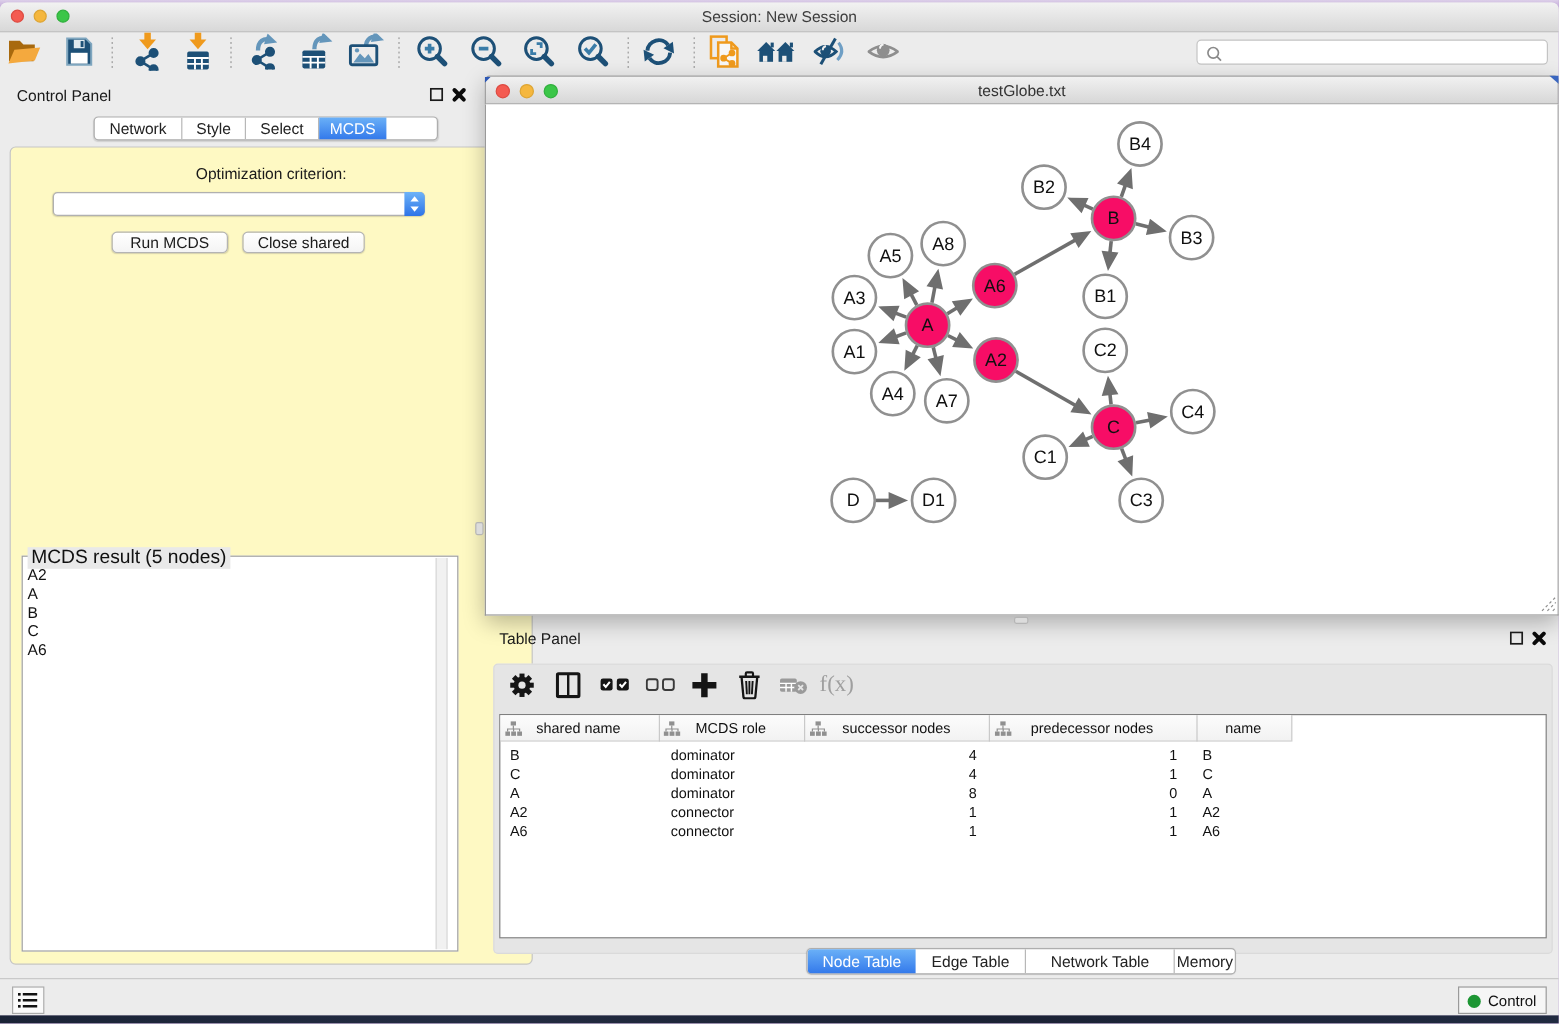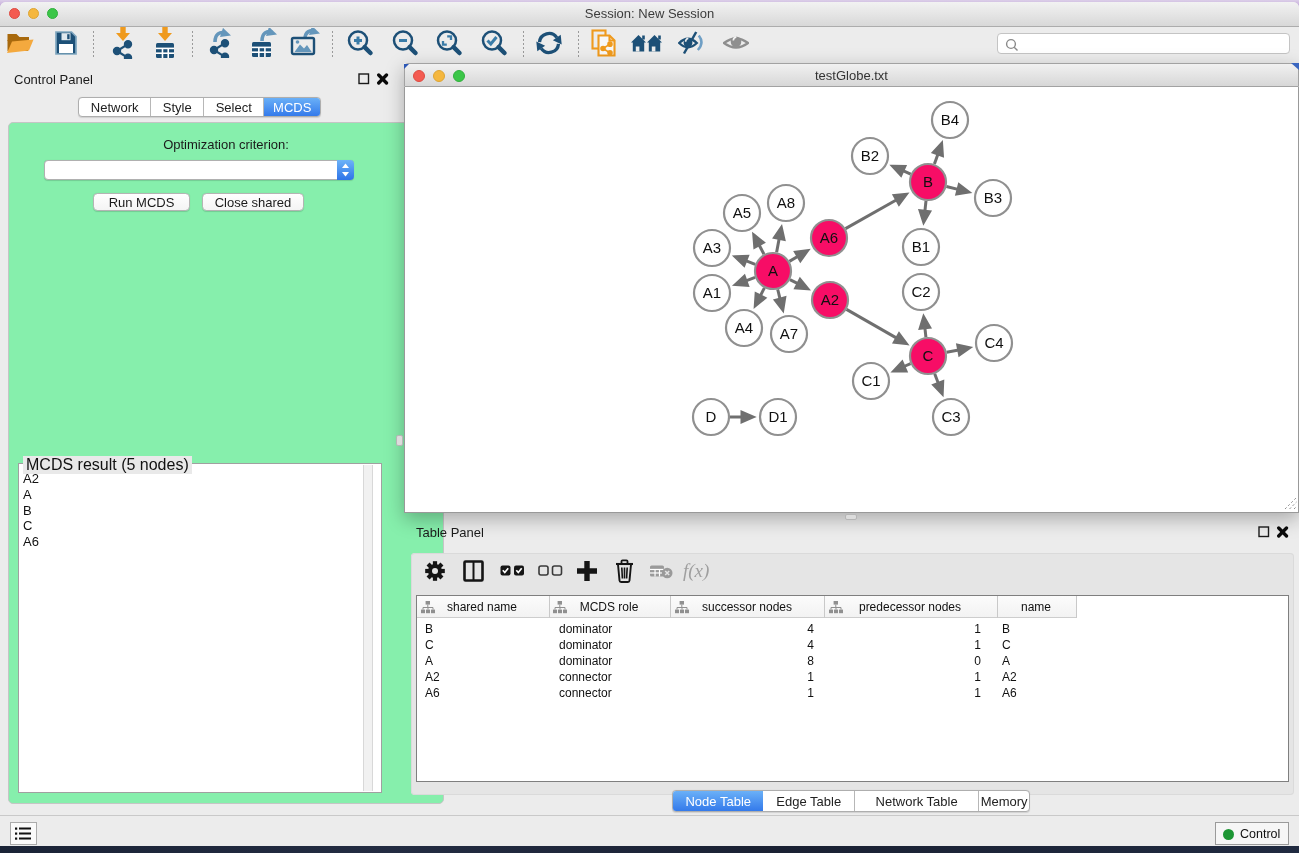--- a/index.html
+++ b/index.html
@@ -176,27 +176,27 @@
     </svg>
   </div>
 <div class="abs" style="left:14px;top:72px;font-size:13px;color:#1a1a1a">Control Panel</div>
 <svg class="abs" style="left:358px;top:73px" width="32" height="13">
     <rect x="1" y="1" width="9.5" height="9.5" fill="none" stroke="#1a1a1a" stroke-width="1.4"></rect>
     <g stroke="#0a0a0a" stroke-width="3.3" stroke-linecap="round">
       <line x1="20.7" y1="2" x2="28.5" y2="10"></line>
       <line x1="28.5" y1="2" x2="20.7" y2="10"></line>
     </g>
   </svg>
-<div class="seg" style="left:78px;top:97px;width:243px;height:20px">
+<div class="seg" style="left:78px;top:97px;width:287px;height:20px">
     <div style="width:73px">Network</div>
     <div style="width:53px">Style</div>
     <div style="width:61px">Select</div>
     <div class="on" style="width:56px">MCDS</div>
   </div>
-<div class="abs" style="left:8px;top:122px;width:436px;height:682px;background:#86efac;border:1px solid #c5c5c5;border-radius:5px">
+<div class="abs" style="left:8px;top:122px;width:436px;height:682px;background:#fef9c3;border:1px solid #c5c5c5;border-radius:5px">
     <div class="abs" style="left:0;top:14px;width:100%;text-align:center;font-size:13px;color:#1a1a1a">Optimization criterion:</div>
     <div class="abs" style="left:35px;top:37px;width:310px;height:20px;background:#fff;border:1px solid #b0b0b0;border-radius:4px;box-shadow:0 0.5px 1px rgba(0,0,0,.15)">
       <div class="abs" style="right:-1px;top:-1px;width:17px;height:20px;background:linear-gradient(#6db3f8,#2e74e8);border-radius:0 4px 4px 0"><svg width="17" height="20">
           <polygon points="8.5,3.5 12,8 5,8" fill="#fff"></polygon>
           <polygon points="8.5,16.5 12,12 5,12" fill="#fff"></polygon>
         </svg></div>
     </div>
     <div class="btn" style="left:84px;top:70px;width:97px;height:18px;line-height:17px">Run MCDS</div>
     <div class="btn" style="left:193px;top:70px;width:102px;height:18px;line-height:17px">Close shared</div>
     <div class="abs" style="left:9px;top:340px;width:364px;height:330px;border:1px solid #a0a0a0;background:#fff">
@@ -378,21 +378,21 @@
       <g stroke="#fff" stroke-width="1.2">
         <line x1="0" y1="5.46" x2="14" y2="5.46"></line>
         <line x1="0" y1="8.98" x2="14" y2="8.98"></line>
         <line x1="5.04" y1="5.46" x2="5.04" y2="12.5"></line>
         <line x1="9.520000000000001" y1="5.46" x2="9.520000000000001" y2="12.5"></line>
       </g>
     </g>
     <circle cx="17.2" cy="9" r="5.3" fill="#9a9a9a"></circle>
     <path d="M15.2,7 l4,4 M19.2,7 l-4,4" stroke="#e5e5e5" stroke-width="1.5"></path>
   </svg>
-<div style="position:absolute;left:683px;top:560px;font-family:'Liberation Serif',serif;font-style:italic;font-size:19px;color:#9f9f9f">f(x)</div>
+<div style="position:absolute;left:683px;top:560px;font-family:'Liberation Serif',serif;font-size:19px;color:#9f9f9f">f(x)</div>
 <div class="abs" style="left:416px;top:595px;width:873px;height:187px;background:#fff;border:1px solid #7f7f7f"></div>
 <div class="abs" style="left:417px;top:596px;width:659px;height:22px;background:linear-gradient(#fcfcfc,#f2f2f2);border-bottom:1px solid #cdcdcd"></div>
 <div class="abs" style="left:549px;top:596px;width:1px;height:22px;background:#c9c9c9"></div>
 <div class="abs" style="left:670px;top:596px;width:1px;height:22px;background:#c9c9c9"></div>
 <div class="abs" style="left:824px;top:596px;width:1px;height:22px;background:#c9c9c9"></div>
 <div class="abs" style="left:997px;top:596px;width:1px;height:22px;background:#c9c9c9"></div>
 <div class="abs" style="left:1076px;top:596px;width:1px;height:22px;background:#c9c9c9"></div>
 <div class="t12" style="left:402px;top:600px;width:160px;text-align:center">shared name</div>
 <div class="t12" style="left:529px;top:600px;width:160px;text-align:center">MCDS role</div>
 <div class="t12" style="left:667px;top:600px;width:160px;text-align:center">successor nodes</div>

